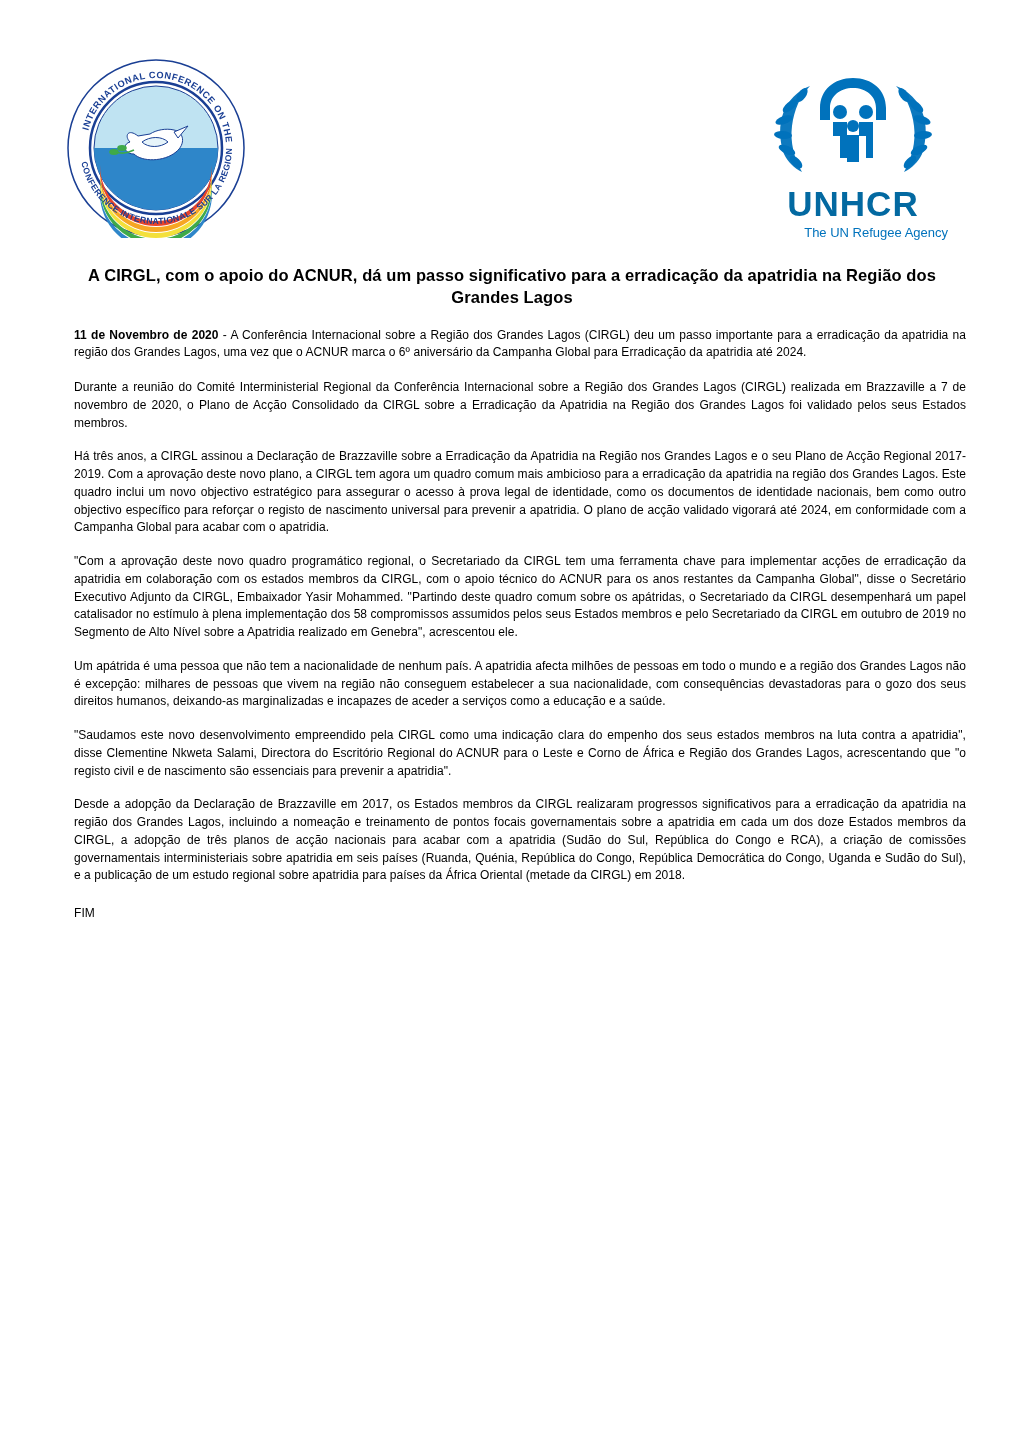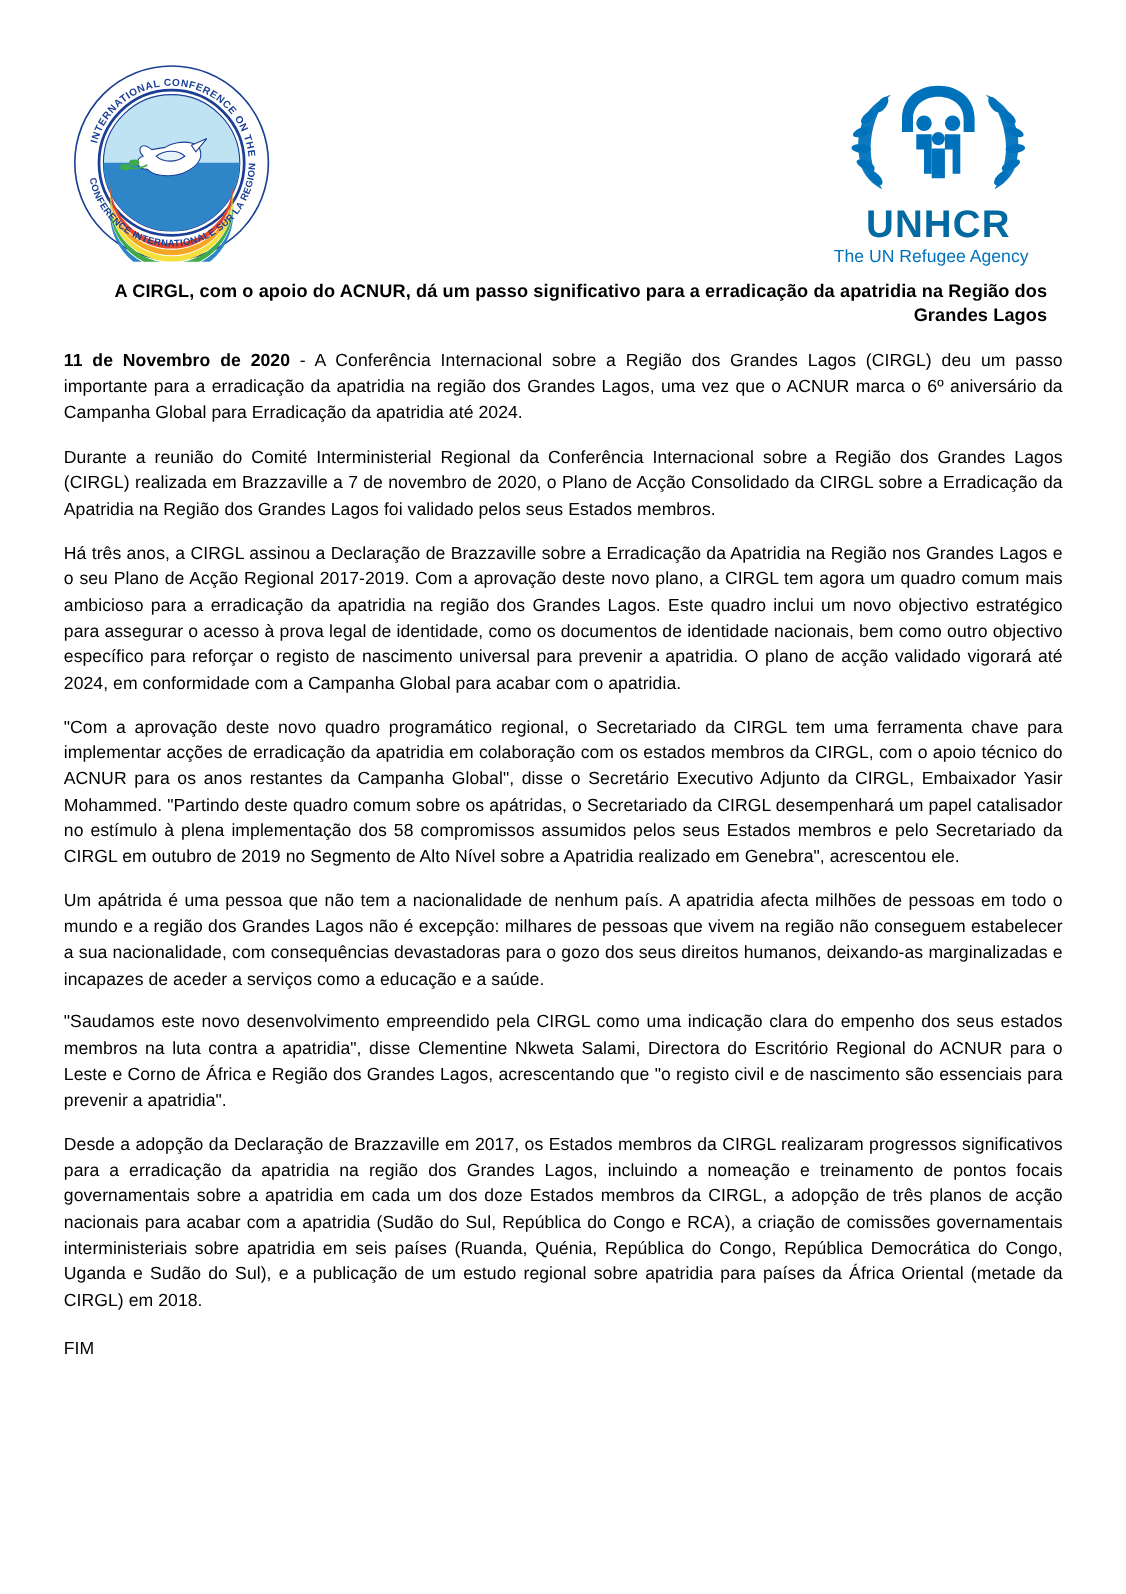--- a/index.html
+++ b/index.html
@@ -53,47 +53,47 @@
     font-size: 35px;
     letter-spacing: 1px;
     color: #0369a1;
     line-height: 1;
   }
   .unhcr-tagline {
     position: absolute;
     left: 0;
     top: 163px;
     width: 190px;
-    text-align: left;
-    font-size: 16px;
+    text-align: right;
+    font-size: 13px;
     color: #0072bc;
     font-family: "Liberation Sans", sans-serif;
   }
 
   
   .doc-title {
-    margin: 14px auto 0 auto;
+    margin: 24px auto 0 auto;
     width: 880px;
-    text-align: right;
+    text-align: center;
     font-weight: bold;
     font-size: 16.5px;
     line-height: 1.35;
     letter-spacing: 0.1px;
   }
 
   
   .body-text {
     margin-top: 18px;
     width: 908px;
   }
   .para {
-    font-size: 16px;
+    font-size: 12px;
     line-height: 1.48;
     text-align: justify;
-    margin: 0 0 16px 0;
+    margin: 0 0 16px 16px;
     letter-spacing: 0.05px;
   }
   .para.first {
     margin-bottom: 17px;
   }
   .lead-date {
     font-weight: bold;
   }
   .para.fim {
     text-align: left;

